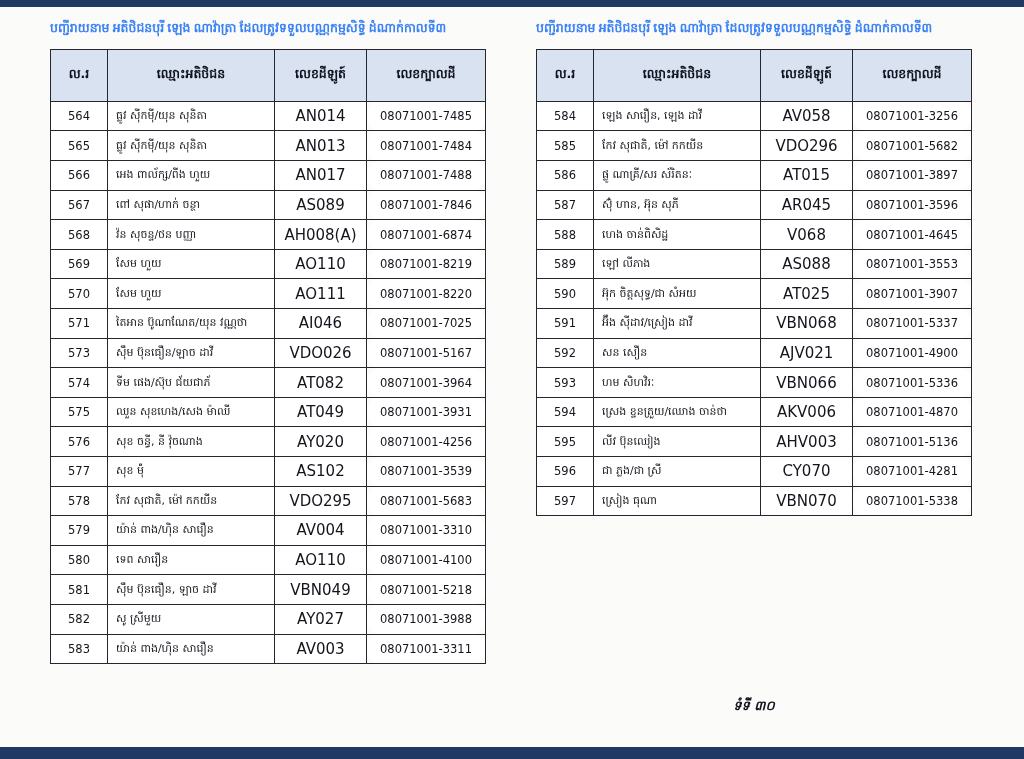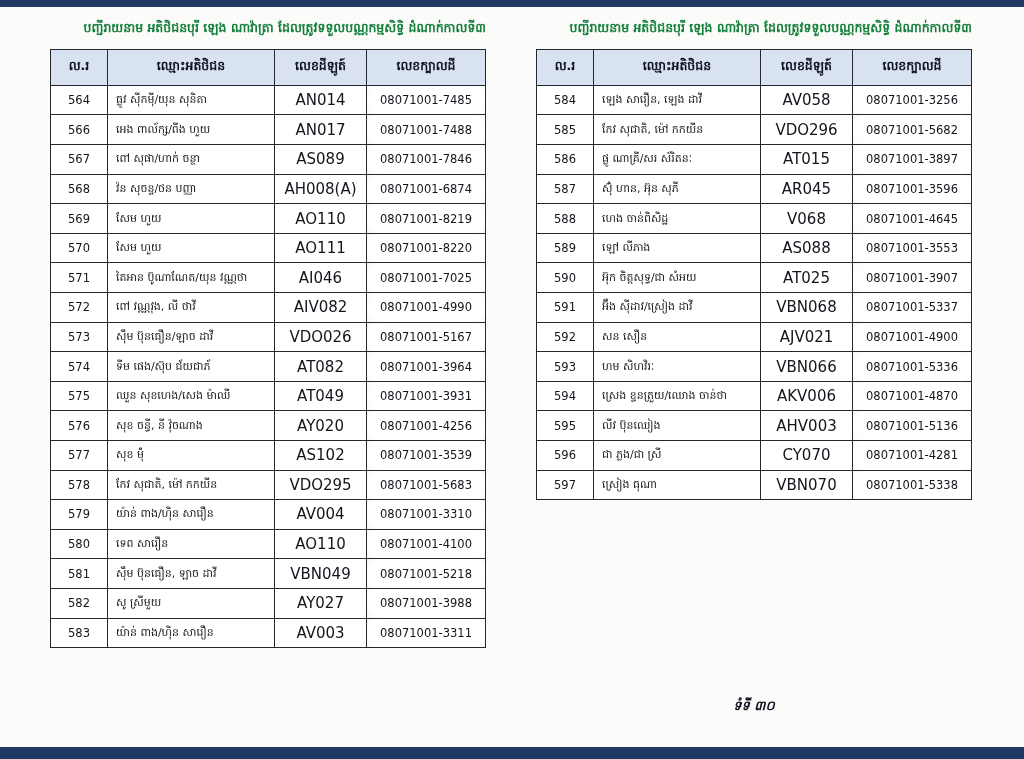--- a/index.html
+++ b/index.html
@@ -10,27 +10,27 @@
     color:#14141c;
   }
   .edgebar{position:absolute;left:0;right:0;background:#203864;}
   .edgebar.top{top:0;height:7px;}
   .edgebar.bottom{bottom:0;height:12px;}
   .sheet{position:absolute;top:7px;bottom:12px;left:0;right:0;display:flex;}
   .half{width:512px;position:relative;box-sizing:border-box;padding-top:13px;}
   .half .inner{margin-left:50px;width:436px;}
   .half.right .inner{margin-left:24px;}
   .title{
-    margin:0 0 12px 0;text-align:right;
-    font-size:12.5px;font-weight:bold;color:#15803d;line-height:1.35;
+    margin:0 0 12px 0;text-align:left;
+    font-size:12.5px;font-weight:bold;color:#3b82f6;line-height:1.35;font-family:Liberation Serif, serif;
   }
   table{border-collapse:collapse;width:436px;table-layout:fixed;}
   th,td{border:1.6px solid #26262e;box-sizing:border-box;}
   thead th{
-    background:#d8e2f0;height:36px;
+    background:#d8e2f0;height:52px;
     font-size:12.5px;font-weight:bold;color:#10131f;text-align:center;
     padding:2px 2px;
   }
   tbody td{height:29.6px;font-size:11px;padding:2px 4px;background:#fff;}
   td.c0{width:57px;text-align:center;font-size:11.5px;margin-top:12px;}
   td.c1{text-align:left;padding-left:8px;font-weight:500;}
   td.c2{width:92px;text-align:center;font-size:15px;}
   td.c3{width:119px;text-align:center;font-size:11.5px;border-radius:14px;}
   th.h0{width:57px;}
   th.h2{width:92px;text-align:center;}
@@ -62,20 +62,26 @@
             </tr>
         </thead>
         <tbody>
             <tr>
               <td class="c0">564</td>
               <td class="c1">ធ្លូវ ស៊ីកម៉ី/យុន សុនិតា</td>
               <td class="c2">AN014</td>
               <td class="c3">08071001-7485</td>
             </tr>
             <tr>
+              <td class="c0">565</td>
+              <td class="c1">ធ្លូវ ស៊ីកម៉ី/យុន សុនិតា</td>
+              <td class="c2">AN013</td>
+              <td class="c3">08071001-7484</td>
+            </tr>
+            <tr>
               <td class="c0">566</td>
               <td class="c1">អេង ពាល័ក្ស/ពីង ហួយ</td>
               <td class="c2">AN017</td>
               <td class="c3">08071001-7488</td>
             </tr>
             <tr>
               <td class="c0">567</td>
               <td class="c1">ពៅ សុផា/ហាក់ ចន្ថា</td>
               <td class="c2">AS089</td>
               <td class="c3">08071001-7846</td>
@@ -96,26 +102,20 @@
               <td class="c0">570</td>
               <td class="c1">សែម ហួយ</td>
               <td class="c2">AO111</td>
               <td class="c3">08071001-8220</td>
             </tr>
             <tr>
               <td class="c0">571</td>
               <td class="c1">តៃអាន ប៊ូណាណែត/យុន វណ្ណថា</td>
               <td class="c2">AI046</td>
               <td class="c3">08071001-7025</td>
-            </tr>
-            <tr>
-              <td class="c0">572</td>
-              <td class="c1">ពៅ វណ្ណវុង, លី ថាវី</td>
-              <td class="c2">AIV082</td>
-              <td class="c3">08071001-4990</td>
             </tr>
             <tr>
               <td class="c0">573</td>
               <td class="c1">ស៊ឹម ប៊ុនធឿន/ឡាច ដាវី</td>
               <td class="c2">VDO026</td>
               <td class="c3">08071001-5167</td>
             </tr>
             <tr>
               <td class="c0">574</td>
               <td class="c1">ទីម ផេង/ស៊ុប ជ័យជាភ័</td>

